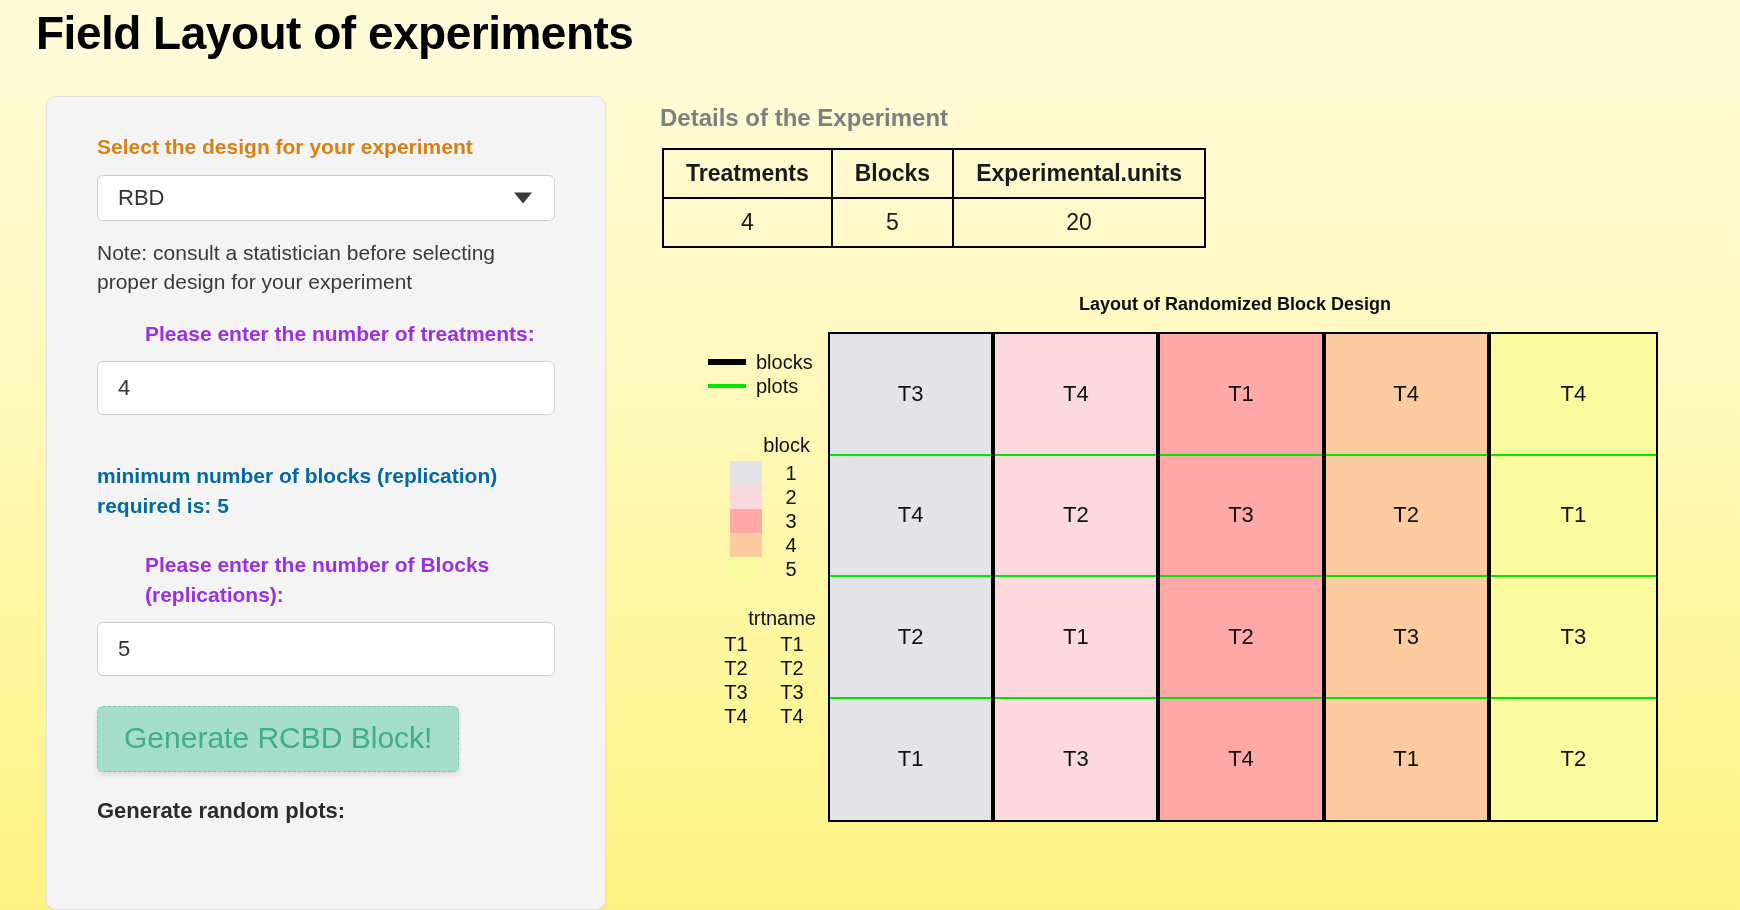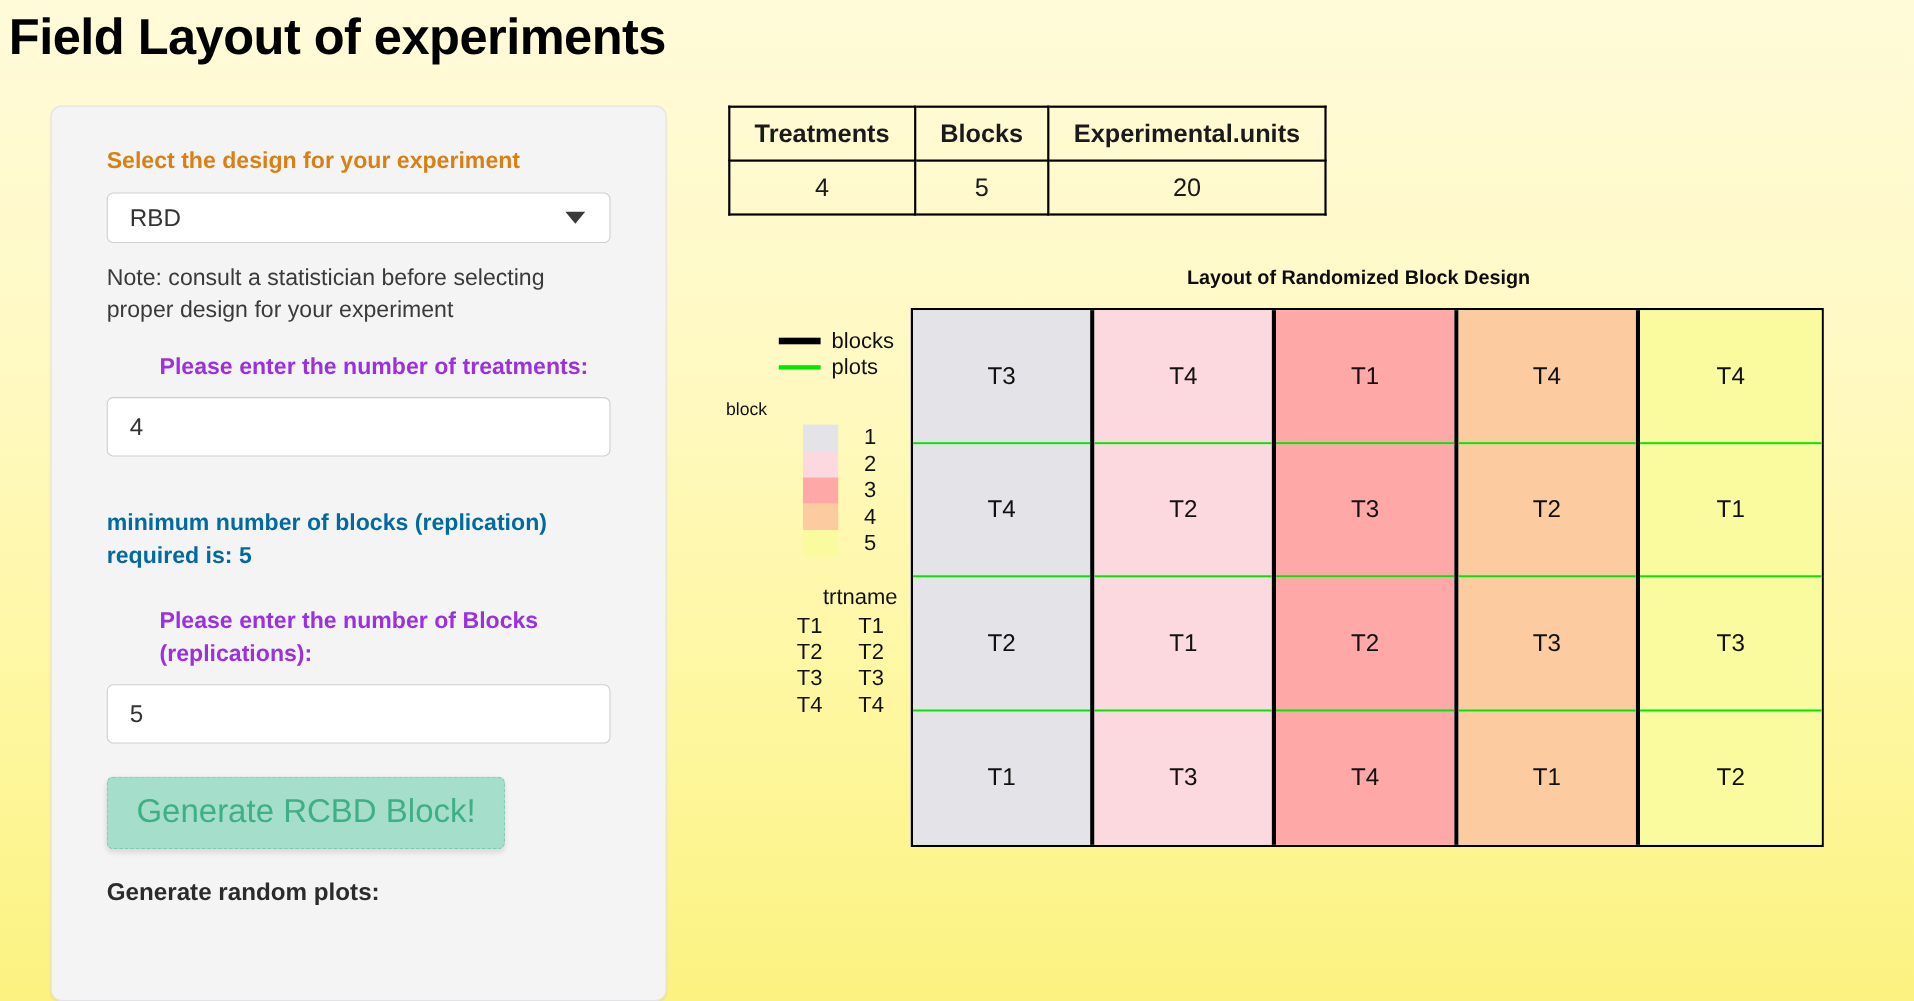--- a/index.html
+++ b/index.html
@@ -13,21 +13,21 @@
     overflow: hidden;
     background: linear-gradient(180deg, #FFFBD9 0%, #FFF9C4 35%, #FEF79E 72%, #FBF281 100%);
     font-family: "Liberation Sans", sans-serif;
     color: #2b2b2b;
     position: relative;
   }
 
   
   .page-title {
     position: absolute;
-    left: 8px;
+    left: 36px;
     top: 8px;
     font-size: 46px;
     font-weight: bold;
     letter-spacing: -0.5px;
     color: #000;
     line-height: 1.1;
   }
 
   
   .control-card {
@@ -204,23 +204,24 @@
   }
   .legend-row .line-swatch {
     width: 38px;
     display: block;
   }
   .line-black { border-top: 6px solid #000; }
   .line-green { border-top: 4px solid #00E600; }
   .legend-row .lg-label { width: 64px; text-align: left; }
 
   .legend-title {
+    text-align: right;
     padding-right: 10px;
-    font-size: 16px;
-    margin-top: 18px;
+    font-size: 20px;
+    margin-top: 36px;
     margin-bottom: 4px;
   }
   .legend-keys {
     display: flex;
     justify-content: flex-end;
     gap: 0;
   }
   .swatch-col { display: flex; flex-direction: column; }
   .swatch {
     width: 32px;
@@ -312,20 +313,21 @@
 
     <div class="generate-btn">Generate RCBD Block!</div>
 
     <div class="bottom-label">Generate random plots:</div>
 
   </div>
 </div>
 
 <div class="right-panel">
 
+  <div class="details-heading">Details of the Experiment</div>
 
   <table class="details-table">
     <thead>
       <tr>
         <th>Treatments</th>
         <th>Blocks</th>
         <th>Experimental.units</th>
       </tr>
     </thead>
     <tbody>

